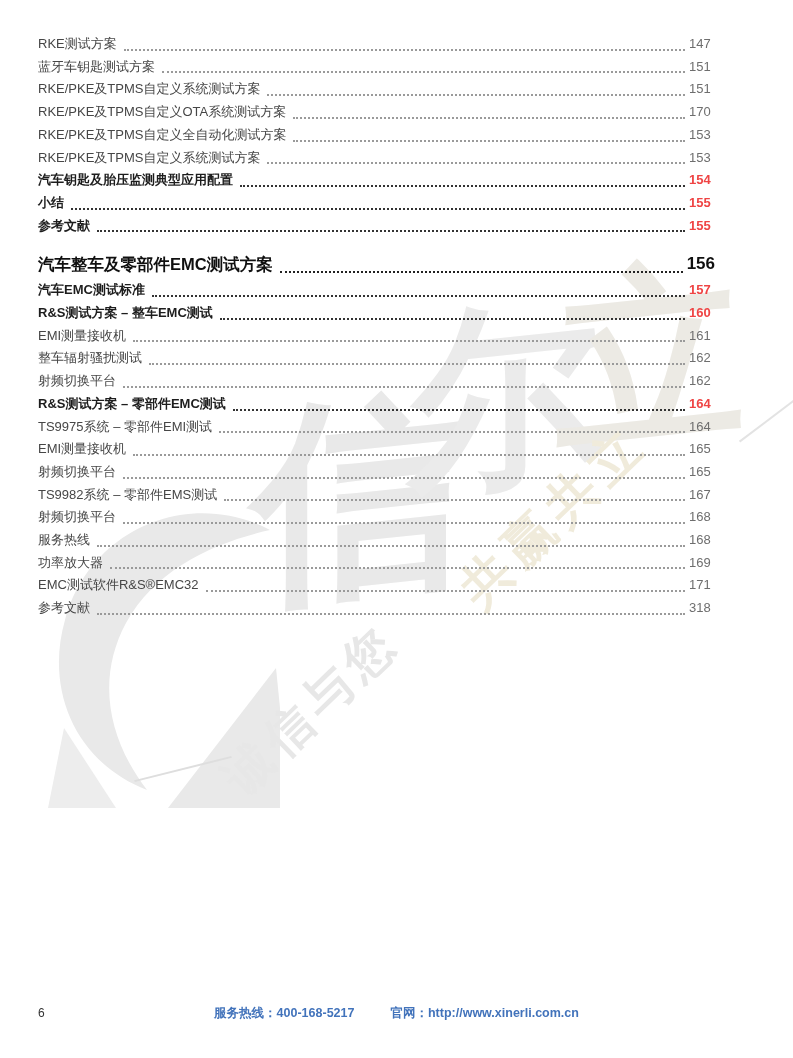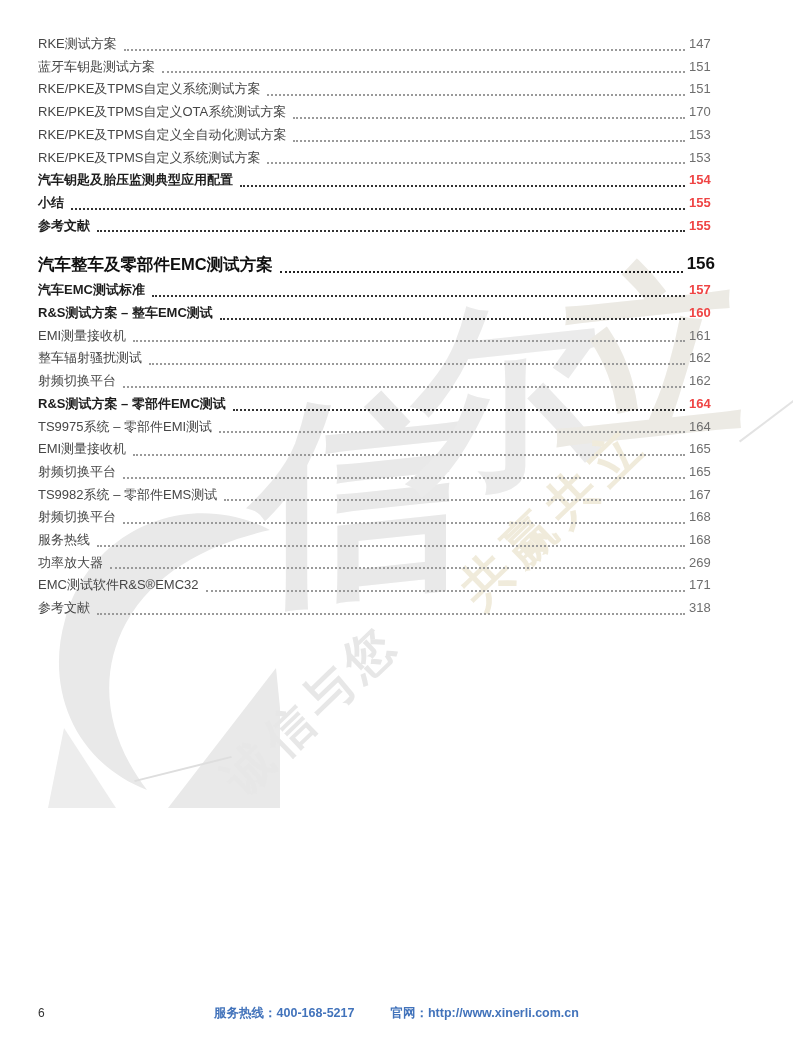--- a/index.html
+++ b/index.html
@@ -189,21 +189,21 @@
       <span class="num">168</span>
     </div>
       <div class="row">
       <span class="lbl">服务热线</span>
       <span class="leader"></span>
       <span class="num">168</span>
     </div>
       <div class="row">
       <span class="lbl">功率放大器</span>
       <span class="leader"></span>
-      <span class="num">269</span>
+      <span class="num">169</span>
     </div>
       <div class="row">
       <span class="lbl">EMC测试软件R&amp;S®EMC32</span>
       <span class="leader"></span>
       <span class="num">171</span>
     </div>
       <div class="row">
       <span class="lbl">参考文献</span>
       <span class="leader"></span>
       <span class="num">318</span>

